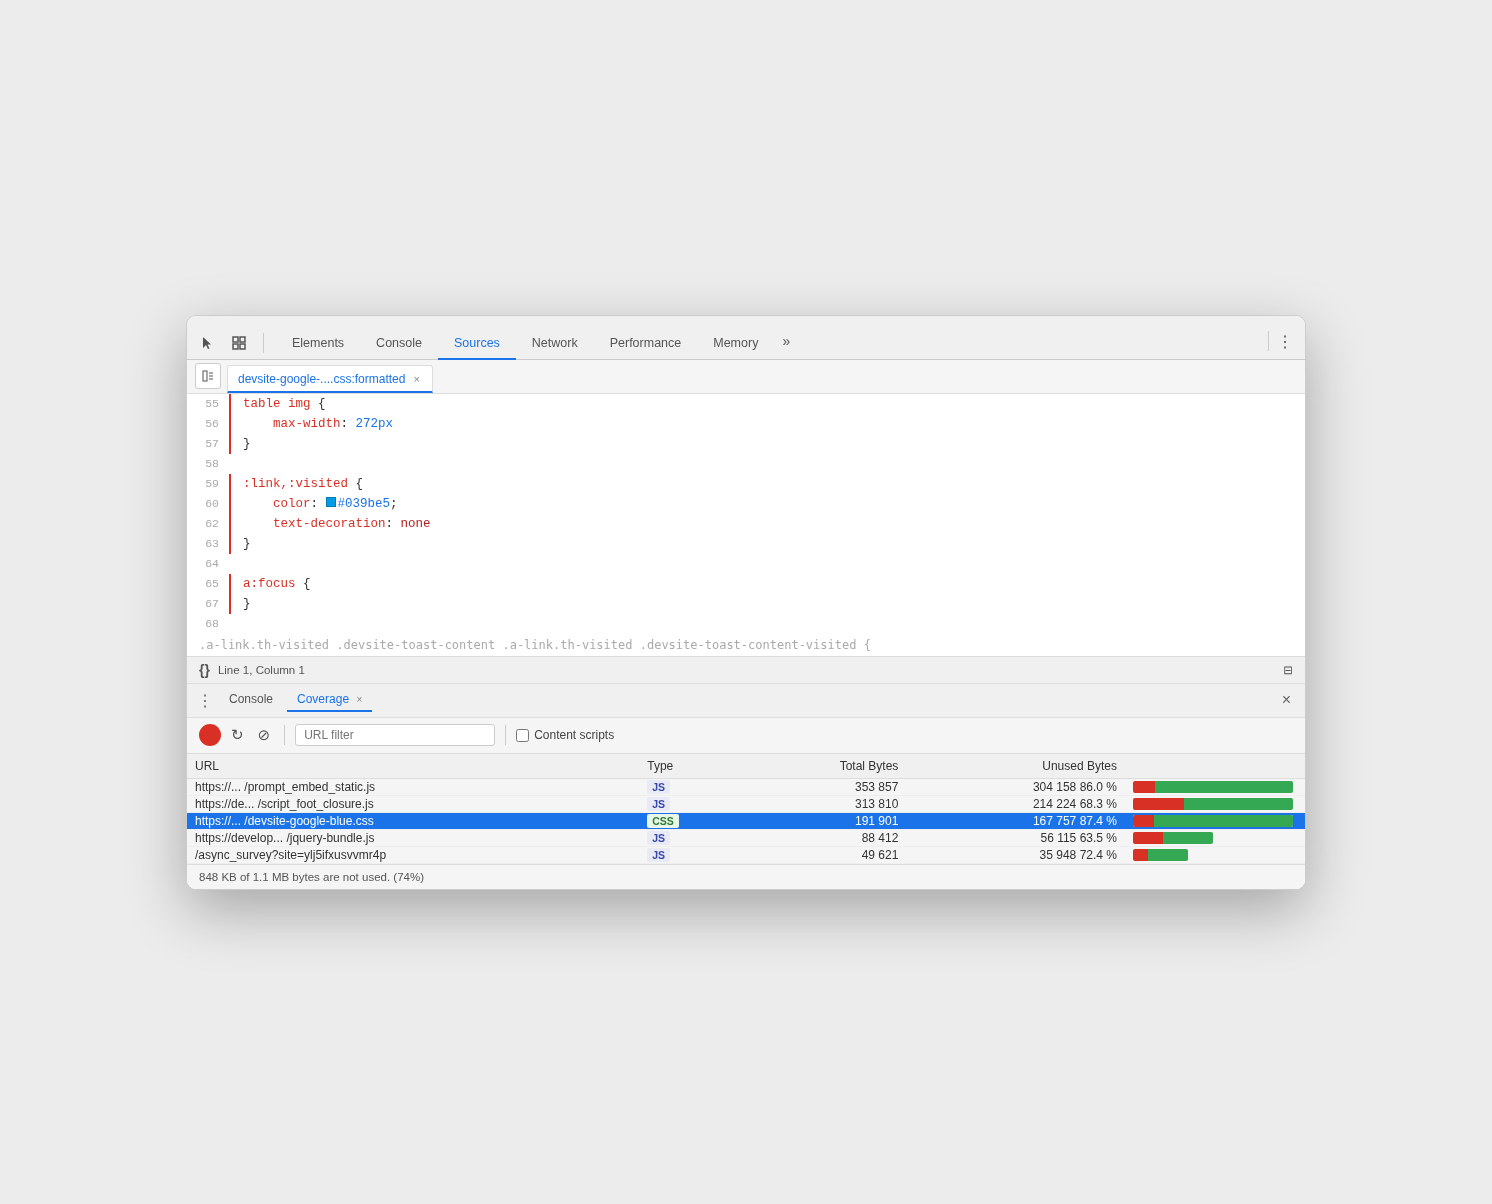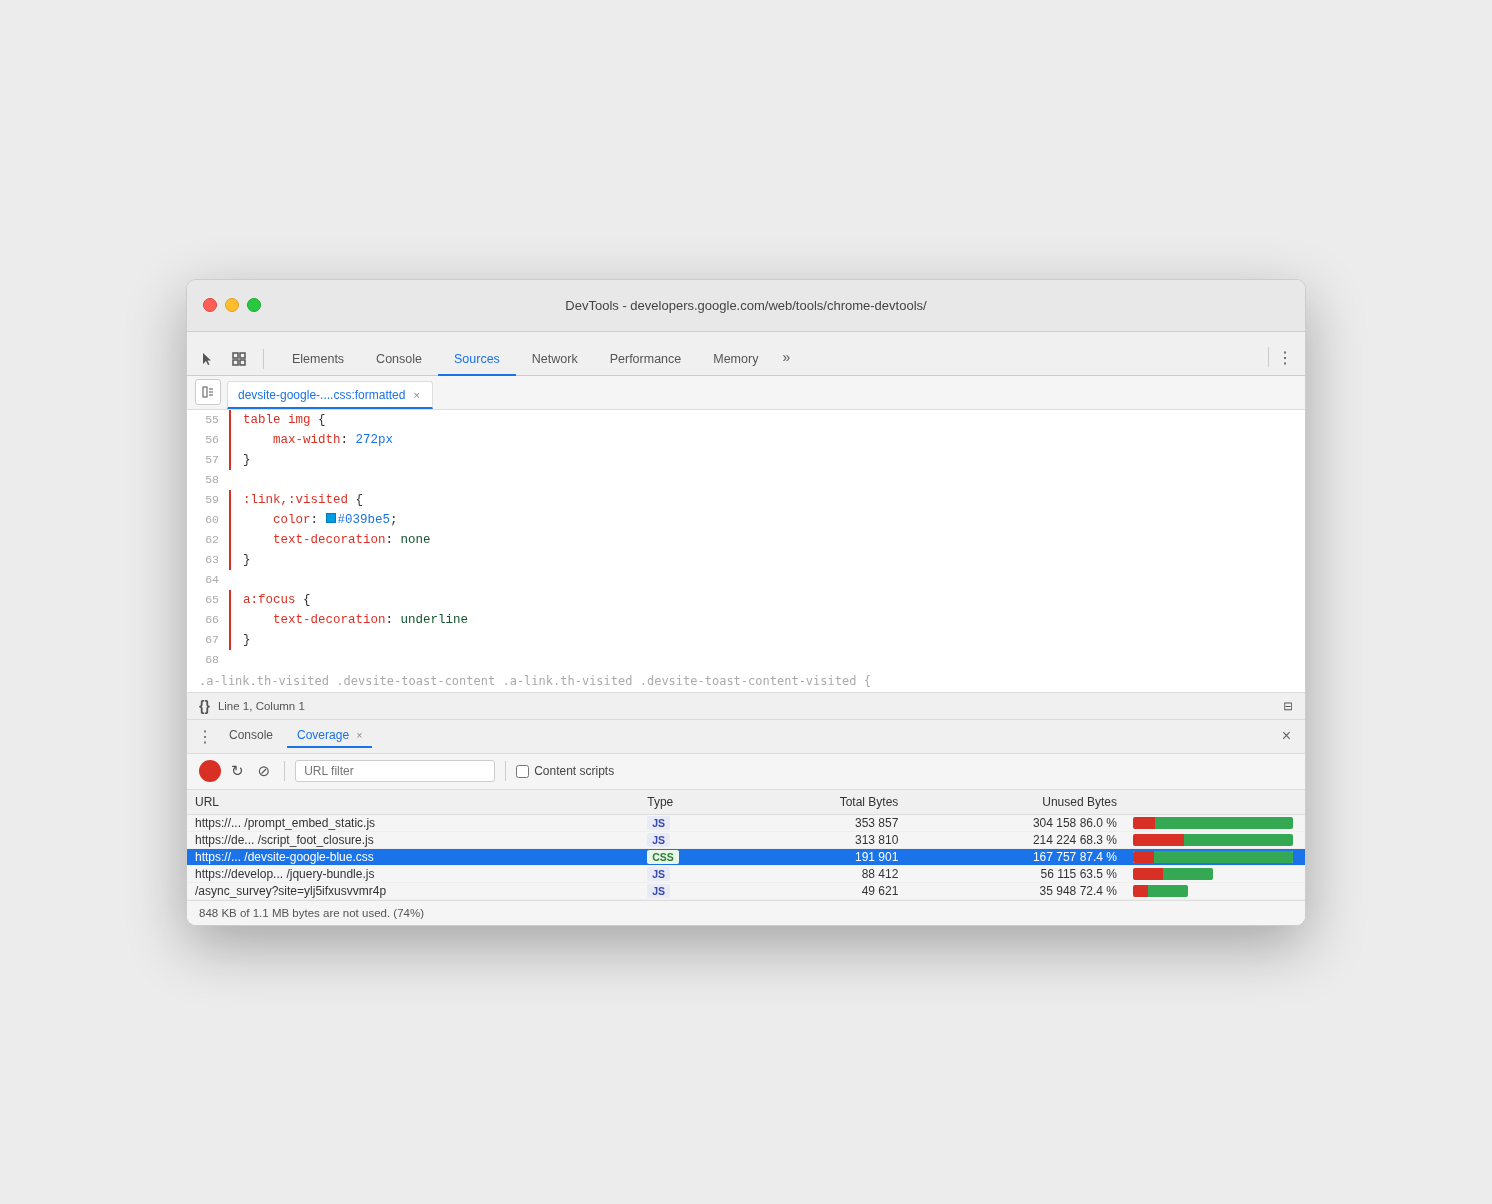--- a/index.html
+++ b/index.html
@@ -192,21 +192,21 @@
       border-right: 2px solid #d93025;
     }
     .code-content {
       padding-left: 12px;
       color: #333;
       flex: 1;
       white-space: pre;
     }
     .kw-red { color: #d93025; }
     .kw-blue { color: #1a73e8; }
-    .kw-teal { color: #14532d; }
+    .kw-teal { color: #b91c1c; }
     .color-swatch {
       display: inline-block;
       width: 10px;
       height: 10px;
       background: #039be5;
       border: 1px solid rgba(0,0,0,0.2);
       margin-right: 2px;
       vertical-align: middle;
       position: relative;
       top: -1px;
@@ -418,28 +418,20 @@
       white-space: nowrap;
       overflow: hidden;
       text-overflow: ellipsis;
     }
   </style>
 </head>
 <body>
 
 <div class="window">
 
-  <div class="titlebar">
-    <div class="traffic-lights">
-      <div class="traffic-light red"></div>
-      <div class="traffic-light yellow"></div>
-      <div class="traffic-light green"></div>
-    </div>
-    <span class="titlebar-title">DevTools - developers.google.com/web/tools/chrome-devtools/</span>
-  </div>
 
   <div class="tabbar">
     <div class="tabbar-left-icons">
       <button class="icon-btn">
         <svg width="16" height="16" viewBox="0 0 16 16" fill="none">
           <path d="M4 2 L4 13 L7 10 L9 14 L10.5 13.5 L8.5 9.5 L12 9.5 Z" fill="#555"></path>
         </svg>
       </button>
       <button class="icon-btn">
         <svg width="16" height="16" viewBox="0 0 16 16" fill="none">
@@ -526,24 +518,20 @@
     <div class="code-line">
       <span class="line-gutter">64</span>
       <span class="code-content"></span>
     </div>
 
     <div class="code-line">
       <span class="line-gutter has-bar">65</span>
       <span class="code-content"><span class="kw-red">a:focus</span> {</span>
     </div>
 
-    <div class="code-line">
-      <span class="line-gutter has-bar">66</span>
-      <span class="code-content">    <span class="kw-red">text-decoration</span>: <span class="kw-teal">underline</span></span>
-    </div>
 
     <div class="code-line">
       <span class="line-gutter has-bar">67</span>
       <span class="code-content">}</span>
     </div>
 
     <div class="code-line">
       <span class="line-gutter">68</span>
       <span class="code-content"></span>
     </div>

